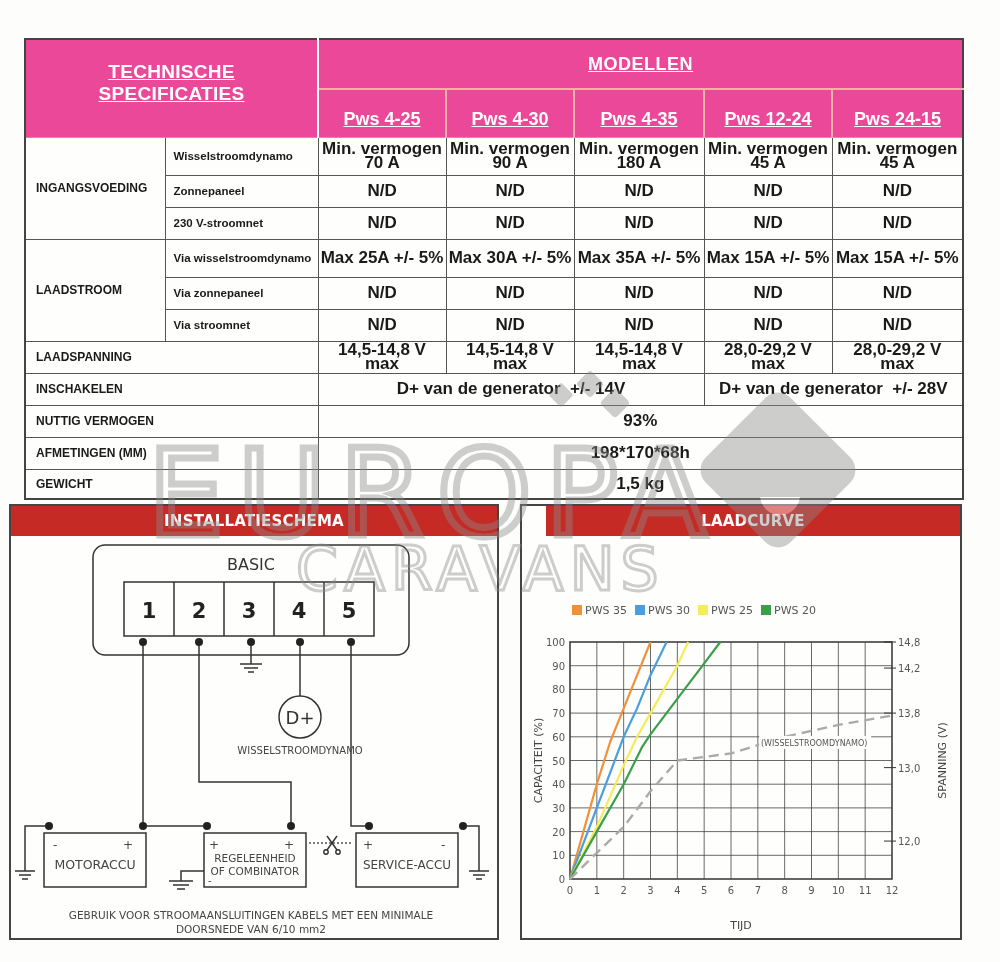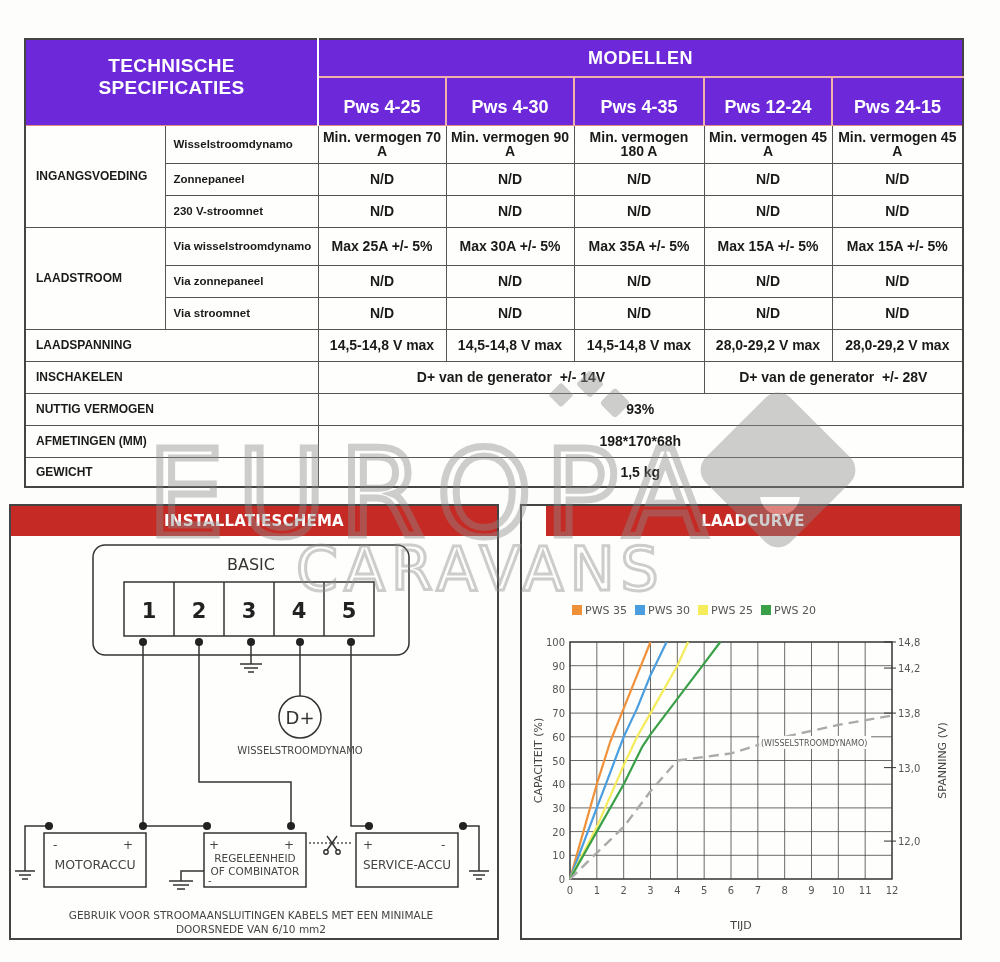--- a/index.html
+++ b/index.html
@@ -8,24 +8,24 @@
       font-family: "Liberation Sans", sans-serif; color: #1a1a1a;
       position: relative; overflow: hidden;
     }
     
     #spec {
       position: absolute; left: 24px; top: 38px; width: 938px;
       border-collapse: collapse; table-layout: fixed;
       border: 2px solid #444; background: #fefefc;
     }
     #spec td, #spec th { border: 1px solid #555; text-align: center; vertical-align: middle;
-      font-weight: bold; font-size: 14px; line-height: 14px; padding: 0 2px; }
-    #spec th { background: #6d28d9; color: #fff; border-color: #e88a84; }
+      font-weight: bold; font-size: 17px; line-height: 14px; padding: 0 2px; }
+    #spec th { background: #ec4899; color: #fff; border-color: #e88a84; text-decoration: underline; }
     #spec .title-cell { font-size: 19px; line-height: 22px; letter-spacing: 0.3px; border-right: 2px solid #fdfdfb; }
-    #spec .models-hdr { font-size: 18px; height: 38px; letter-spacing: 0.5px; border-bottom: 2px solid #f1b0aa; }
+    #spec .models-hdr { font-size: 18px; height: 50px; letter-spacing: 0.5px; border-bottom: 2px solid #f1b0aa; }
     #spec .model-hdr { font-size: 18px; height: 48px; padding-top: 12px; border-left: 2px solid #f1b0aa; }
     #spec td.grp { text-align: left; padding-left: 10px; font-size: 12px; }
     #spec td.sub { text-align: left; padding-left: 8px; font-size: 11.5px; }
     #spec td.wide-label { text-align: left; padding-left: 10px; font-size: 12px; }
     #spec tr.r1 td { height: 38px; }
     #spec tr.r2 td { height: 32px; }
     #spec tr.r3 td { height: 32px; }
     #spec tr.r4 td { height: 38px; }
     #spec tr.r5 td { height: 32px; }
     #spec tr.r6 td { height: 32px; }

